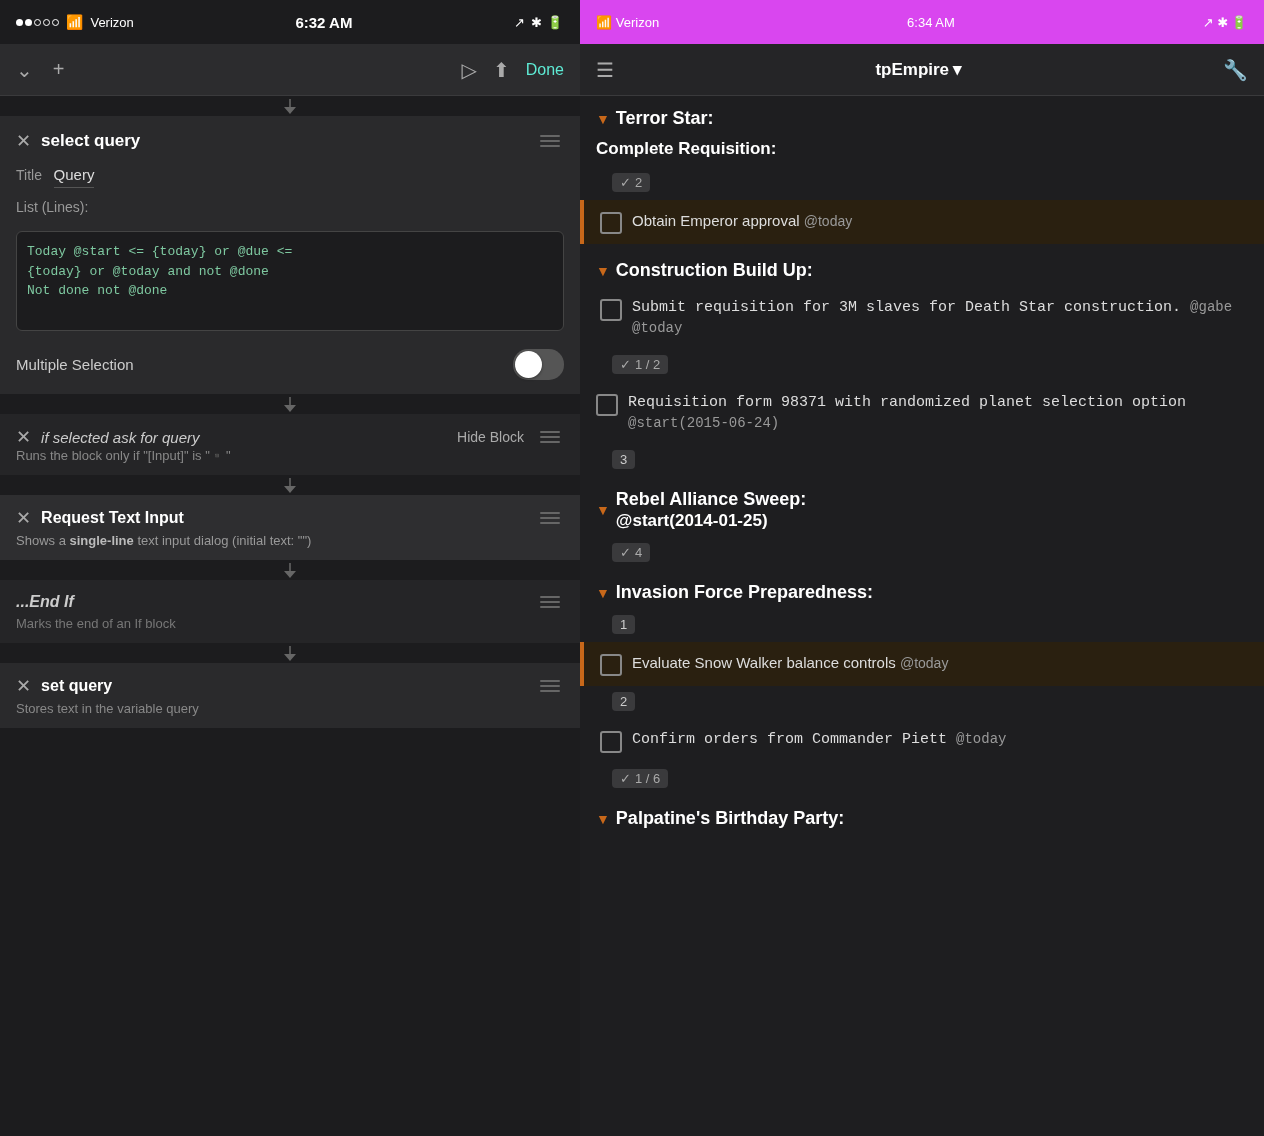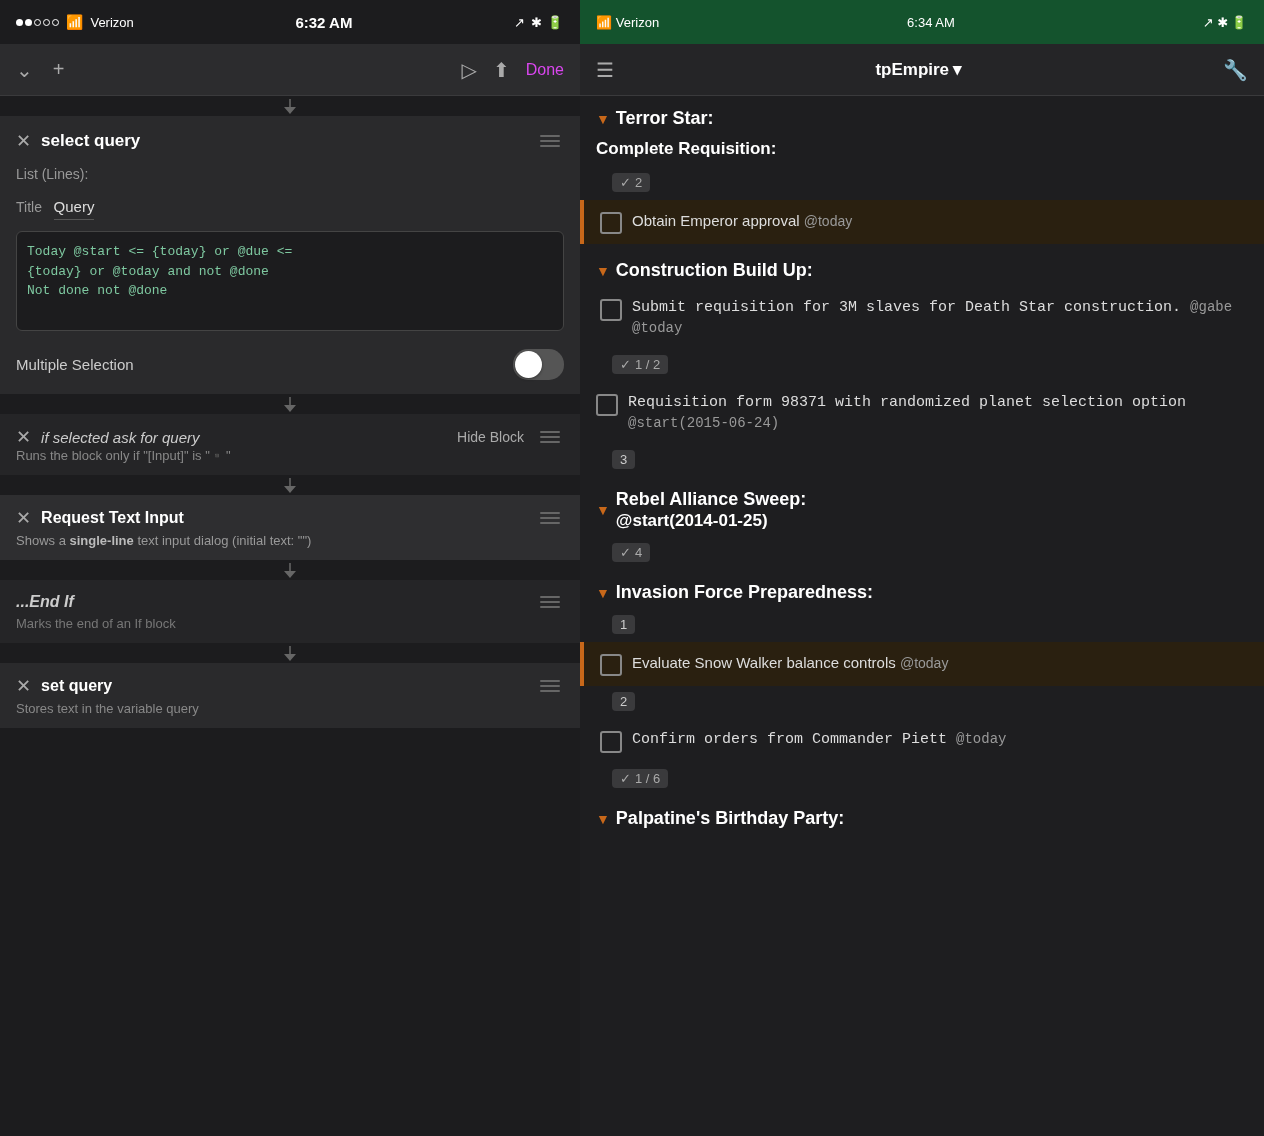--- a/index.html
+++ b/index.html
@@ -48,21 +48,21 @@
       background: #2c2c2e;
       display: flex;
       align-items: center;
       justify-content: space-between;
       padding: 0 16px;
       border-bottom: 1px solid #3a3a3c;
     }
     .toolbar-left { display: flex; align-items: center; gap: 20px; }
     .toolbar-icon { color: #aaa; font-size: 20px; cursor: pointer; }
     .toolbar-right { display: flex; align-items: center; gap: 16px; }
-    .toolbar-done { color: #d946ef; font-size: 16px; font-weight: 500; cursor: pointer; }
+    .toolbar-done { color: #5eead4; font-size: 16px; font-weight: 500; cursor: pointer; }
 
     .block-x { color: #aaa; font-size: 18px; cursor: pointer; }
 
     .block-title {
       color: #fff;
       font-size: 17px;
       font-weight: 600;
     }
 
     
@@ -258,21 +258,21 @@
       width: 684px;
       height: 1136px;
       background: #1e1e20;
       display: flex;
       flex-direction: column;
       overflow: hidden;
     }
 
     .right-status-bar {
       height: 44px;
-      background: #14532d;
+      background: #d946ef;
       display: flex;
       align-items: center;
       justify-content: space-between;
       padding: 0 16px;
       font-size: 13px;
       color: #fff;
     }
 
     .right-toolbar {
       height: 52px;
@@ -488,29 +488,29 @@
         <span class="block-title">select query</span>
       </div>
       <div class="drag-handle">
         <div class="drag-line"></div>
         <div class="drag-line"></div>
         <div class="drag-line"></div>
       </div>
     </div>
 
     <div class="field-row">
-      <span class="field-label">List (Lines):</span>
-    </div>
-
-    <div class="field-row">
       <span class="field-label">
         <span>Title</span>
         &nbsp;
         <span class="field-value">Query</span>
       </span>
+    </div>
+
+    <div class="field-row">
+      <span class="field-label">List (Lines):</span>
     </div>
 
     <textarea class="query-textarea" style="">Today @start &lt;= {today} or @due &lt;=
 {today} or @today and not @done
 Not done not @done</textarea>
 
     <div class="toggle-row">
       <span class="toggle-label">Multiple Selection</span>
       <div class="toggle">
         <div class="toggle-knob"></div>

